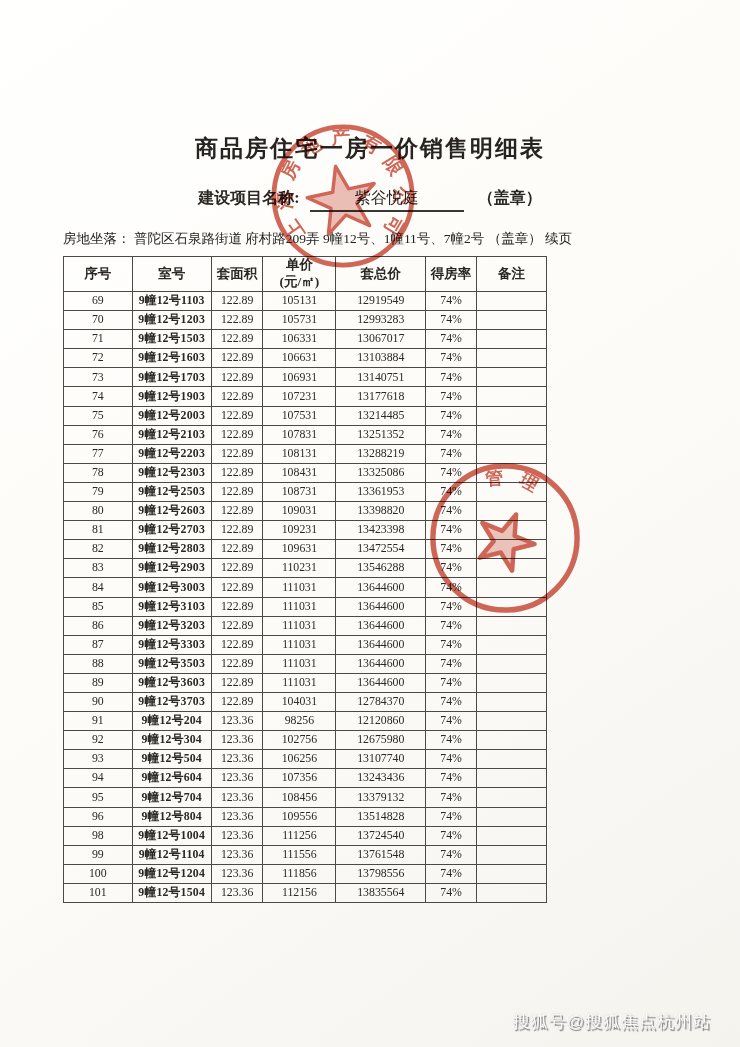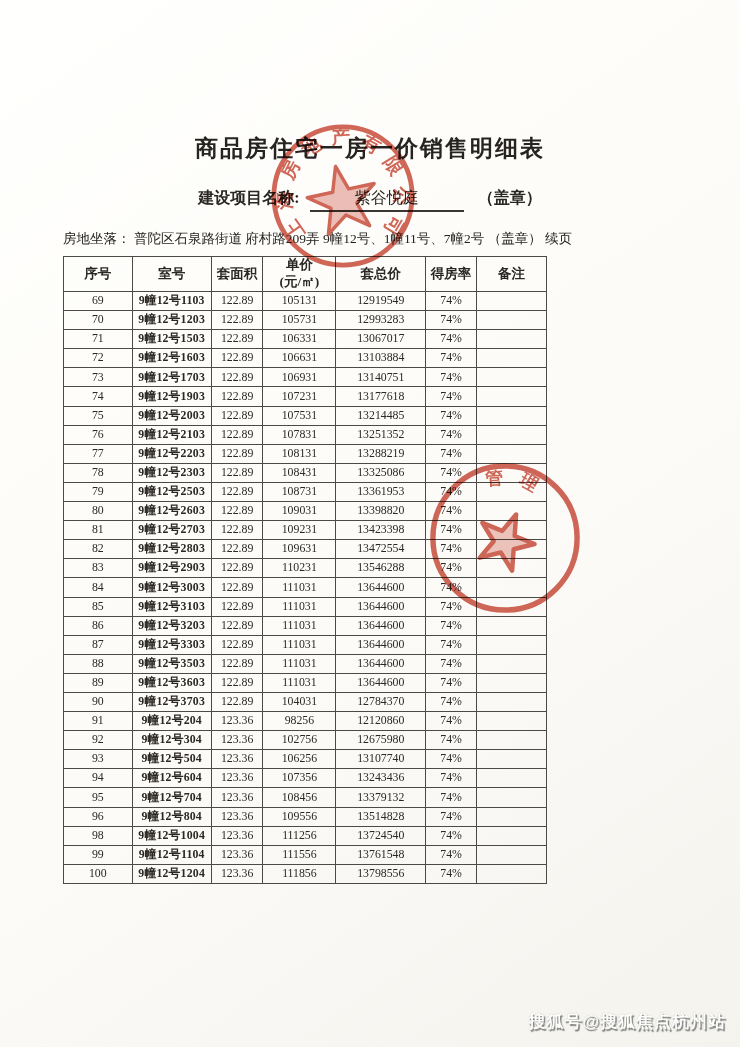--- a/index.html
+++ b/index.html
@@ -48,23 +48,23 @@
     height:18.1px;font-size:11.8px;line-height:1;
   }
   td.room-cell{font-weight:bold;letter-spacing:.2px;}
   .stamp{
     position:absolute;mix-blend-mode:multiply;opacity:.82;
     filter:blur(.3px);pointer-events:none;
   }
   .stamp-top{left:267px;top:120px;width:152px;height:152px;}
   .stamp-mid{left:426px;top:459px;width:158px;height:158px;}
   .watermark{
-    position:absolute;top:1010px;right:14px;
+    position:absolute;top:1010px;right:29px;
     font-family:"Liberation Sans","DejaVu Sans",sans-serif;
-    font-size:17px;font-weight:bold;letter-spacing:1px;
+    font-size:17px;font-weight:normal;letter-spacing:1px;
     color:#fdfdfb;
     text-shadow:1.5px 2px 1px rgba(110,110,110,.85),0 0 1px rgba(150,150,150,.6);
     white-space:nowrap;
   }
 </style>
 </head>
 <body>
 
 <div class="page">
 
@@ -376,20 +376,29 @@
         </tr>
         <tr>
           <td>100</td>
           <td class="room-cell">9幢12号1204</td>
           <td>123.36</td>
           <td>111856</td>
           <td>13798556</td>
           <td>74%</td>
           <td></td>
         </tr>
+        <tr>
+          <td>101</td>
+          <td class="room-cell">9幢12号1504</td>
+          <td>123.36</td>
+          <td>112156</td>
+          <td>13835564</td>
+          <td>74%</td>
+          <td></td>
+        </tr>
       </tbody>
   </table>
 
   <div class="stamp stamp-top">
     <svg viewBox="0 0 220 220" width="152" height="152">
       <circle cx="110" cy="110" r="100" fill="none" stroke="#c74634" stroke-width="7"></circle>
       <polygon transform="translate(110,118) rotate(-12)" points="0,-52 -11.8,-16.2 -49.5,-16.1 -19,6.2 -30.6,42.1 0,20 30.6,42.1 19,6.2 49.5,-16.1 11.8,-16.2" fill="rgba(199,70,52,0.42)" stroke="#c74634" stroke-width="5" stroke-linejoin="round"></polygon>
       <path id="seal-arc-1" d="M56.3,163.7 A76,76 0 1 1 163.7,163.7" fill="none"></path>
       <text font-size="27" fill="#c74634" font-weight="bold">
         <textPath href="#seal-arc-1" startOffset="0" textLength="352" lengthAdjust="spacing">上海房地产有限公司</textPath>

